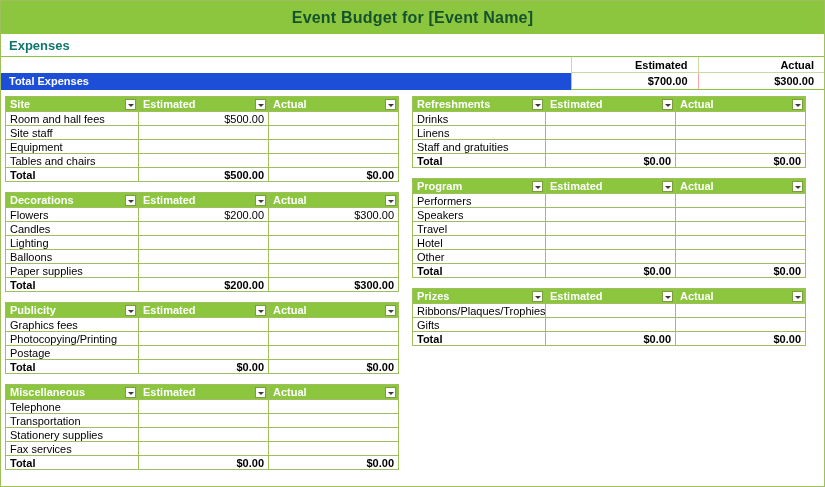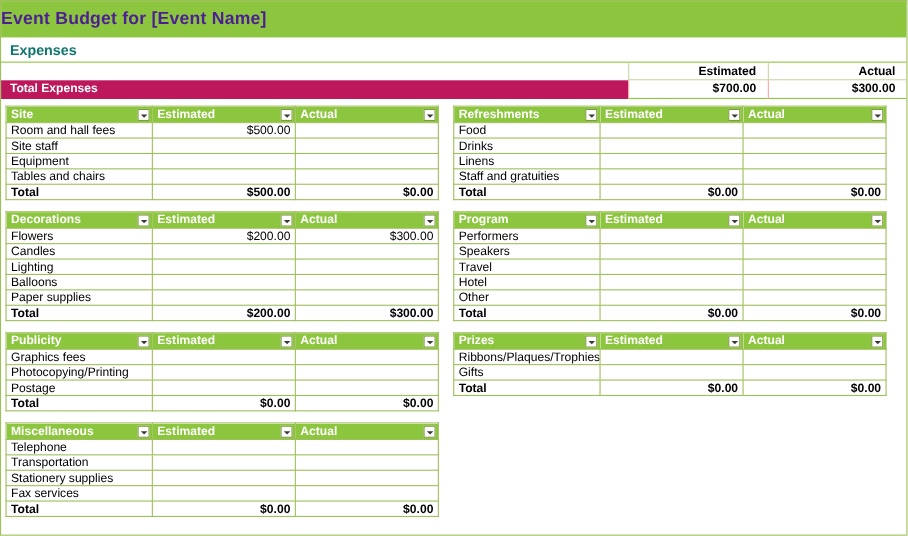--- a/index.html
+++ b/index.html
@@ -20,26 +20,26 @@
     width: 825px;
     height: 487px;
     box-sizing: border-box;
     border: 1px solid #9fbf5a;
     background: #ffffff;
   }
   
   .title-bar {
     height: 33px;
     background: #8cc63e;
-    color: #4c1d95;
+    color: #14532d;
     font-size: 16px;
     font-weight: bold;
     display: flex;
     align-items: center;
-    justify-content: flex-start;
+    justify-content: center;
     letter-spacing: .2px;
   }
   
   .section-heading {
     height: 22px;
     display: flex;
     align-items: center;
     padding-left: 8px;
     font-size: 13px;
     font-weight: bold;
@@ -73,21 +73,21 @@
     line-height: 16px;
   }
   .summary-body {
     display: flex;
     width: 100%;
     height: 17px;
     box-sizing: border-box;
   }
   .summary-body .label {
     flex: 0 0 570px;
-    background: #be185d;
+    background: #1d4ed8;
     color: #ffffff;
     font-weight: bold;
     font-size: 11px;
     padding-left: 8px;
     line-height: 17px;
     box-sizing: border-box;
   }
   .summary-body .cell {
     flex: 1 1 0;
     text-align: right;
@@ -344,25 +344,20 @@
           <table class="bt">
             <thead>
               <tr>
                 <th class="c-item"><span>Refreshments</span><span class="filter-btn"></span></th>
                 <th class="c-est"><span>Estimated</span><span class="filter-btn"></span></th>
                 <th class="c-act"><span>Actual</span><span class="filter-btn"></span></th>
               </tr>
             </thead>
             <tbody>
               <tr>
-                <td class="c-item">Food</td>
-                <td class="c-est num"></td>
-                <td class="c-act num"></td>
-              </tr>
-              <tr>
                 <td class="c-item">Drinks</td>
                 <td class="c-est num"></td>
                 <td class="c-act num"></td>
               </tr>
               <tr>
                 <td class="c-item">Linens</td>
                 <td class="c-est num"></td>
                 <td class="c-act num"></td>
               </tr>
               <tr>

